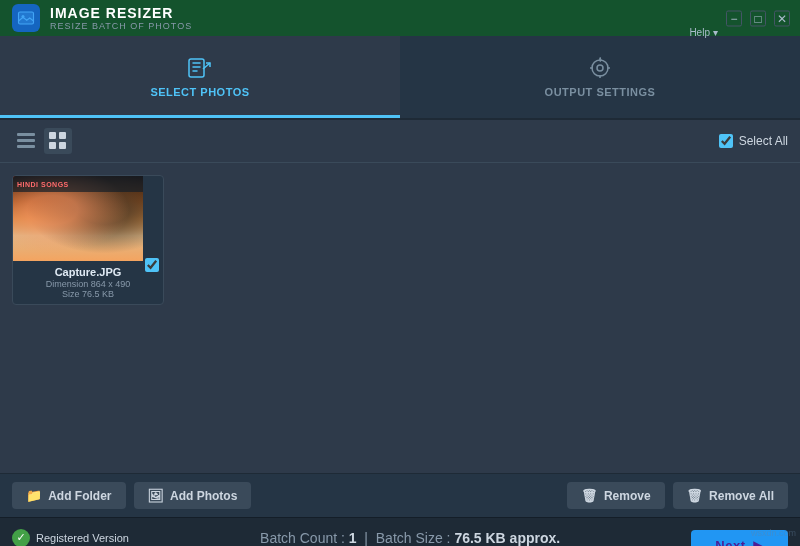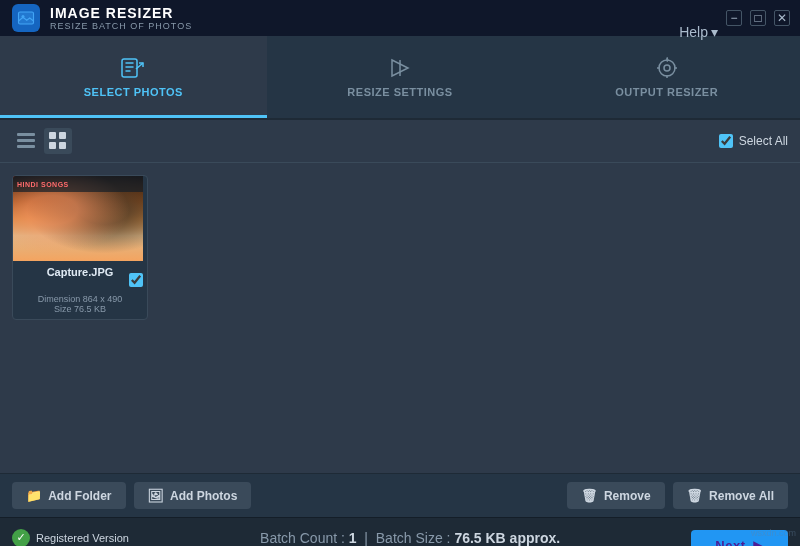--- a/index.html
+++ b/index.html
@@ -8,21 +8,21 @@
       height: 546px;
       background: #2e3a4a;
       font-family: 'Segoe UI', Arial, sans-serif;
       color: #cdd6e0;
       overflow: hidden;
       position: relative;
     }
 
     
     #titlebar {
-      background: #0f172a;
+      background: #14532d;
       height: 36px;
       display: flex;
       align-items: center;
       padding: 0 12px;
       position: relative;
     }
     #app-logo {
       width: 28px;
       height: 28px;
       background: #1565c0;
@@ -49,21 +49,21 @@
     #titlebar-controls {
       display: flex;
       align-items: center;
       gap: 8px;
       position: absolute;
       right: 10px;
       top: 50%;
       transform: translateY(-50%);
     }
     #help-btn {
-      font-size: 14px;
+      font-size: 10px;
       color: #aabbcc;
       cursor: pointer;
       display: flex;
       align-items: center;
       gap: 3px;
       margin-top: 28px;
     }
     .titlebar-btn {
       width: 16px;
       height: 16px;
@@ -155,21 +155,21 @@
       height: 310px;
       overflow-y: auto;
       background: #2e3a4a;
     }
     #photos-grid {
       display: flex;
       flex-wrap: wrap;
       gap: 10px;
     }
     .photo-card {
-      width: 136px;
+      width: 152px;
       background: #253545;
       border: 1px solid #3a4a5a;
       border-radius: 4px;
       overflow: hidden;
       position: relative;
     }
     .photo-thumb {
       width: 130px;
       height: 85px;
       background: linear-gradient(135deg, #1a2a3a 0%, #2a3a4a 50%, #1a2a3a 100%);
@@ -216,21 +216,21 @@
       text-align: center;
     }
     .photo-name {
       font-size: 11px;
       font-weight: 700;
       color: #e0eaf4;
     }
     .photo-dimension {
       font-size: 9px;
       color: #8899aa;
-      margin-top: 16px;
+      margin-top: 1px;
     }
     .photo-size {
       font-size: 9px;
       color: #8899aa;
     }
     .photo-check {
       position: absolute;
       bottom: 32px;
       right: 4px;
       width: 14px;
@@ -373,33 +373,26 @@
     <svg viewBox="0 0 28 28" fill="none">
       <rect x="3" y="5" width="15" height="18" rx="2" stroke="#4fc3f7" stroke-width="1.5"></rect>
       <path d="M7 9 L14 9 M7 13 L14 13 M7 17 L11 17" stroke="#4fc3f7" stroke-width="1.5" stroke-linecap="round"></path>
       <path d="M17 15 L24 9" stroke="#4fc3f7" stroke-width="1.5"></path>
       <path d="M20 9 L24 9 L24 13" stroke="#4fc3f7" stroke-width="1.5" fill="none"></path>
     </svg>
     <span>SELECT PHOTOS</span>
   </div>
   <div class="nav-tab">
     <svg viewBox="0 0 28 28" fill="none">
-      <path d="M6 6 L22 14 L6 22 L6 6Z" stroke="#7a8fa0" stroke-width="1.5" fill="none"></path>
-      <line x1="14" y1="6" x2="14" y2="22" stroke="#7a8fa0" stroke-width="1.5"></line>
-    </svg>
-    <span>RESIZE SETTINGS</span>
-  </div>
-  <div class="nav-tab">
-    <svg viewBox="0 0 28 28" fill="none">
       <circle cx="14" cy="14" r="8" stroke="#7a8fa0" stroke-width="1.5" fill="none"></circle>
       <circle cx="14" cy="14" r="3" stroke="#7a8fa0" stroke-width="1.5" fill="none"></circle>
       <path d="M14 4 L14 7 M14 21 L14 24 M4 14 L7 14 M21 14 L24 14" stroke="#7a8fa0" stroke-width="1.5"></path>
       <path d="M14 3 Q16 6 14 8" stroke="#7a8fa0" stroke-width="1" fill="none"></path>
     </svg>
-    <span>OUTPUT RESIZER</span>
+    <span>OUTPUT SETTINGS</span>
   </div>
 </div>
 
 <div id="toolbar">
   <button class="view-btn" title="List View">
     <svg width="18" height="18" viewBox="0 0 18 18" fill="currentColor">
       <rect x="0" y="1" width="18" height="3" rx="1"></rect>
       <rect x="0" y="7" width="18" height="3" rx="1"></rect>
       <rect x="0" y="13" width="18" height="3" rx="1"></rect>
     </svg>

